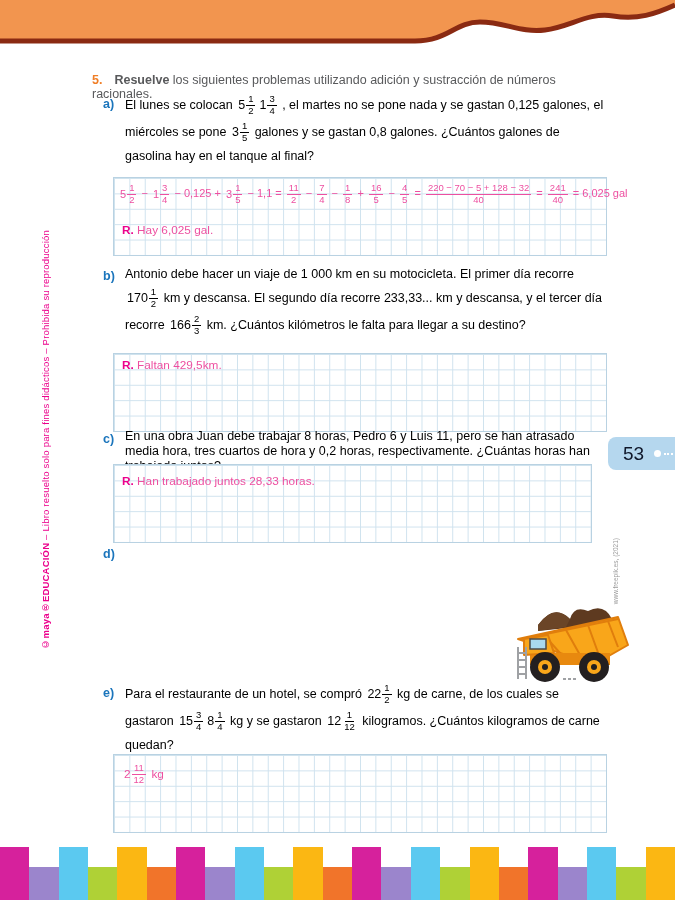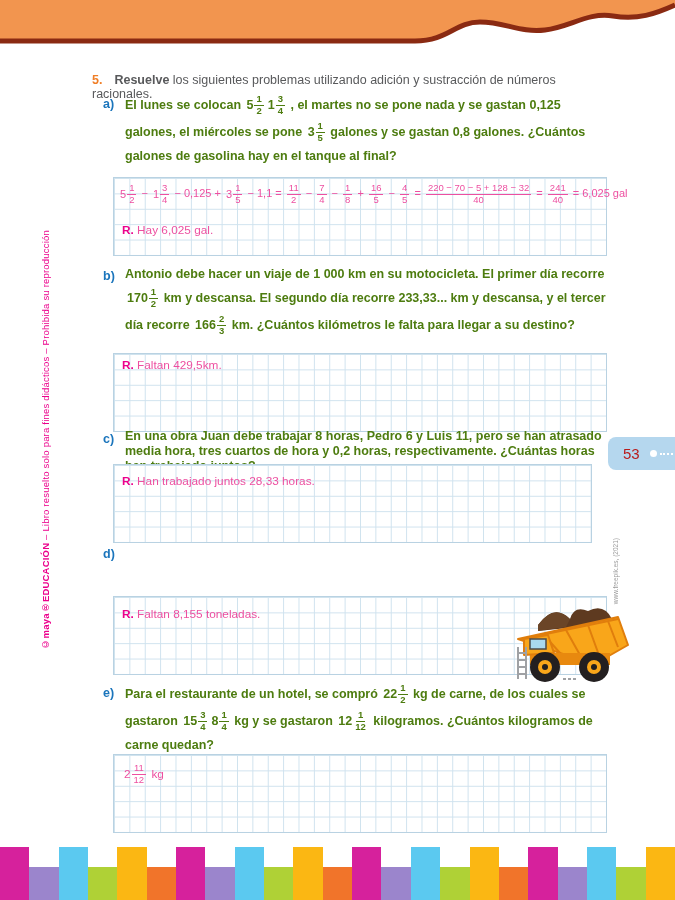--- a/index.html
+++ b/index.html
@@ -9,32 +9,32 @@
   
   .wave{position:absolute;top:0;left:0;}
 
   
   .sidebar-copy{position:absolute;left:34px;top:228px;height:424px;width:22px;display:flex;align-items:center;justify-content:center;}
   .sidebar-copy .vtext{writing-mode:vertical-rl;transform:rotate(180deg);font-size:9.5px;letter-spacing:.2px;color:#EC008C;white-space:nowrap;}
   .sidebar-copy .brand{font-weight:bold;}
 
   
   .page-tab{position:absolute;right:0;top:437px;width:67px;height:33px;background:#B5D7EE;border-radius:8px 0 0 8px;display:flex;align-items:center;}
-  .page-tab .num{margin-left:15px;font-size:15px;color:#b91c1c;}
+  .page-tab .num{margin-left:15px;font-size:19px;color:#0f172a;}
   .page-tab .dot{width:7px;height:7px;border-radius:50%;background:#fff;margin-left:10px;}
   .page-tab .dots{flex:1;border-top:2px dotted #fff;margin:0 2px 0 3px;}
 
   
   .heading{position:absolute;left:80px;top:73px;width:520px;font-size:12.5px;color:#58595B;margin-left:12px;}
   .heading .pnum{color:#F07E26;font-weight:bold;margin-right:12px;}
   .heading b{color:#58595B;}
 
   
   .item-label{position:absolute;font-weight:bold;color:#1B75BC;font-size:12.5px;}
-  .item-text{position:absolute;left:125px;width:484px;font-size:12.5px;line-height:21px;color:#4d7c0f;font-weight:bold;}
+  .item-text{position:absolute;left:125px;width:484px;font-size:12.5px;line-height:21px;color:#000000;}
 
   
   .grid{position:absolute;left:113px;width:492px;height:77px;background:#fff;border:1px solid #B9D2E2;
     background-image:linear-gradient(to right,#CFE2EE 1px,transparent 1px),linear-gradient(to bottom,#CFE2EE 1px,transparent 1px);
     background-size:15.375px 15.4px;}
   .grid .answer{position:absolute;left:8px;font-size:11.8px;color:#ED4FA0;white-space:nowrap;}
   .grid .answer .r{color:#EC008C;font-weight:bold;}
   .grid .solution{position:absolute;left:4px;top:3px;font-size:11px;color:#ED4FA0;white-space:nowrap;}
 
   
@@ -177,23 +177,20 @@
     <div class="answer" style="top:4px"><b class="r">R.</b><span><span> Faltan 429,5km.</span></span></div>
   </div>
 
   <span class="item-label" style="left:103px;top:432px">c)</span>
   <div class="item-text" style="top:429px;line-height:15px"><span>En una obra Juan debe trabajar 8 horas, Pedro 6 y Luis 11, pero se han atrasado media hora, tres cuartos de hora y 0,2 horas, respectivamente. ¿Cuántas horas han trabajado juntos?</span></div>
   <div class="grid" style="top:464px;width:477px">
     <div class="answer" style="top:9px"><b class="r">R.</b><span><span> Han trabajado juntos 28,33 horas.</span></span></div>
   </div>
 
   <span class="item-label" style="left:103px;top:547px">d)</span>
-  <div class="grid" style="top:596px">
-    <div class="answer" style="top:10px"><b class="r">R.</b><span><span> Faltan 8,155 toneladas.</span></span></div>
-  </div>
 
   <div class="credit">
     <span class="vtext">www.freepik.es, (2021)</span>
   </div>
 
   <svg class="truck" width="128" height="90" viewBox="0 0 128 90">
 
     <path d="M30,30 Q46,8 62,24 Q66,10 80,16 Q96,8 104,24 L108,28 L30,36 Z" fill="#5E3A20"></path>
     <path d="M30,30 Q46,8 62,24 L58,32 L30,36 Z" fill="#6B4527"></path>
 

